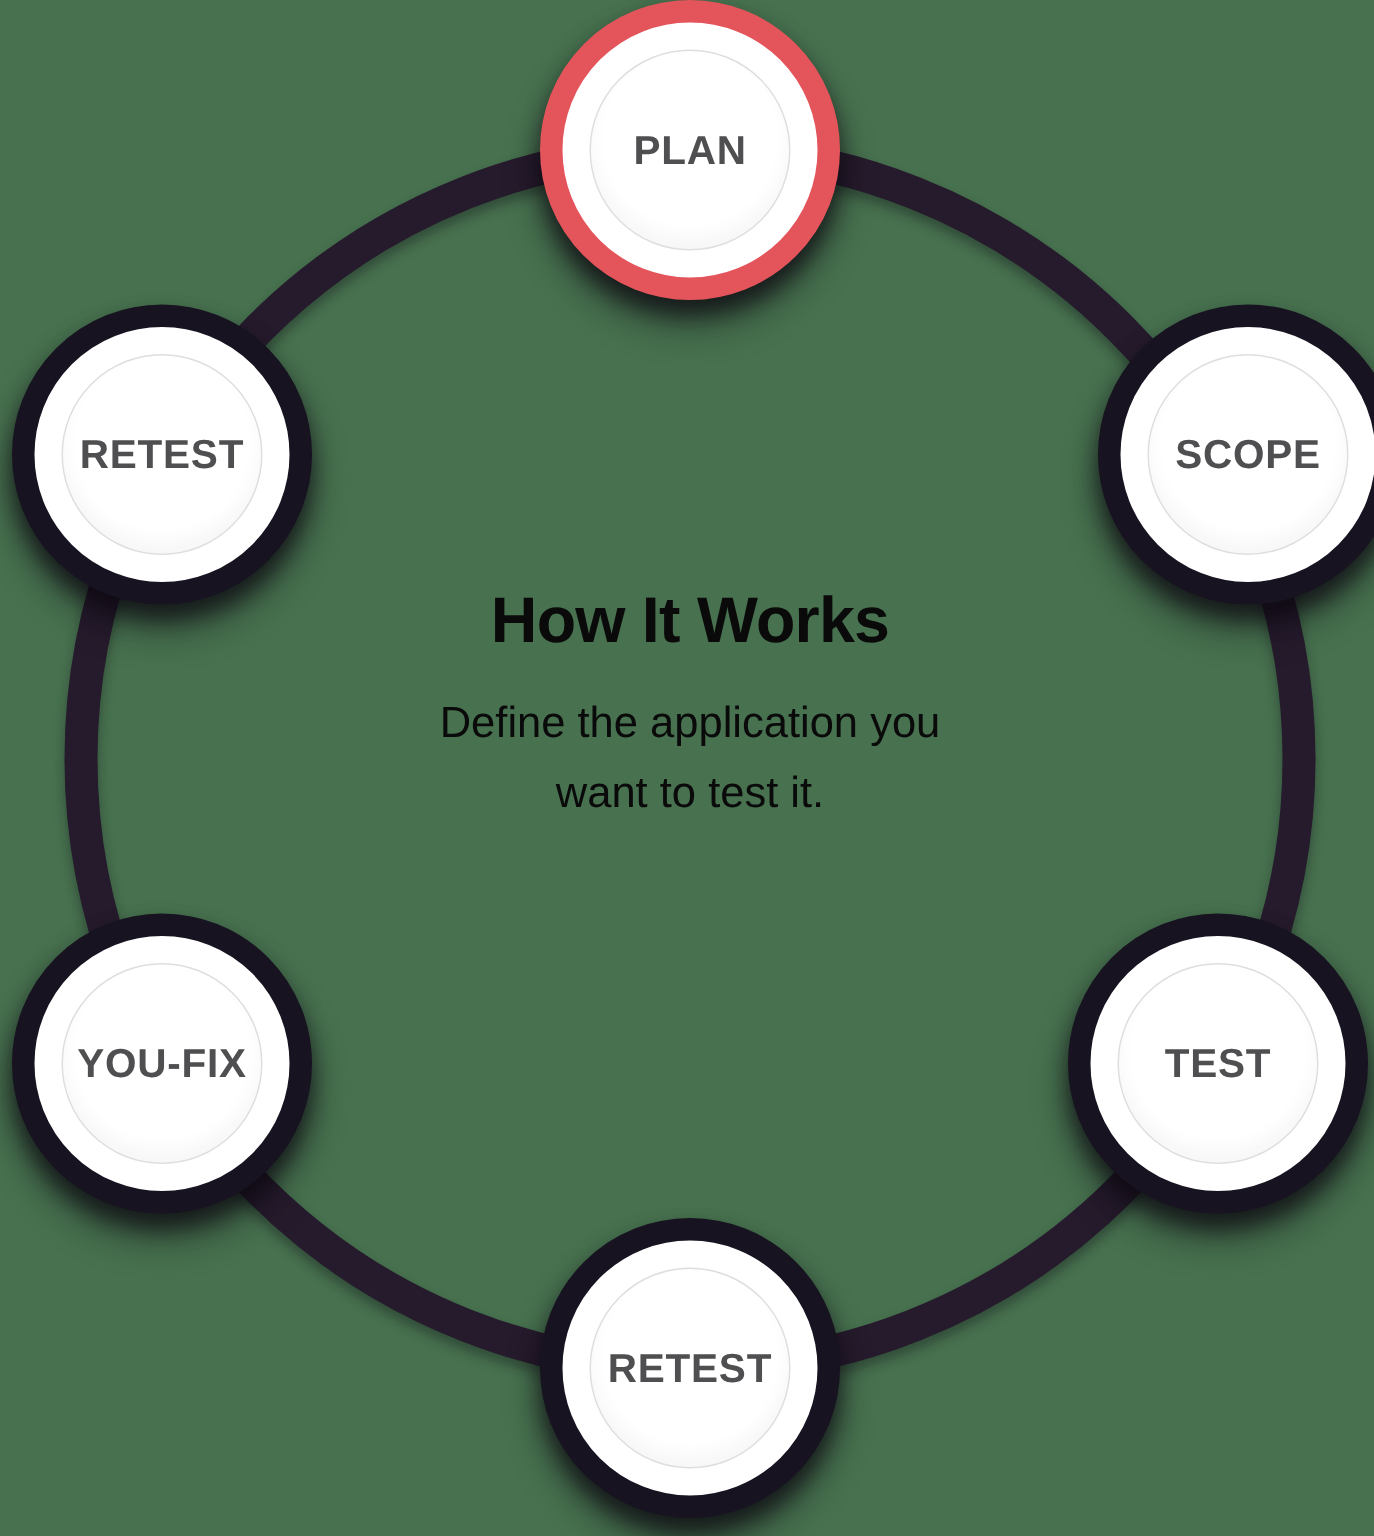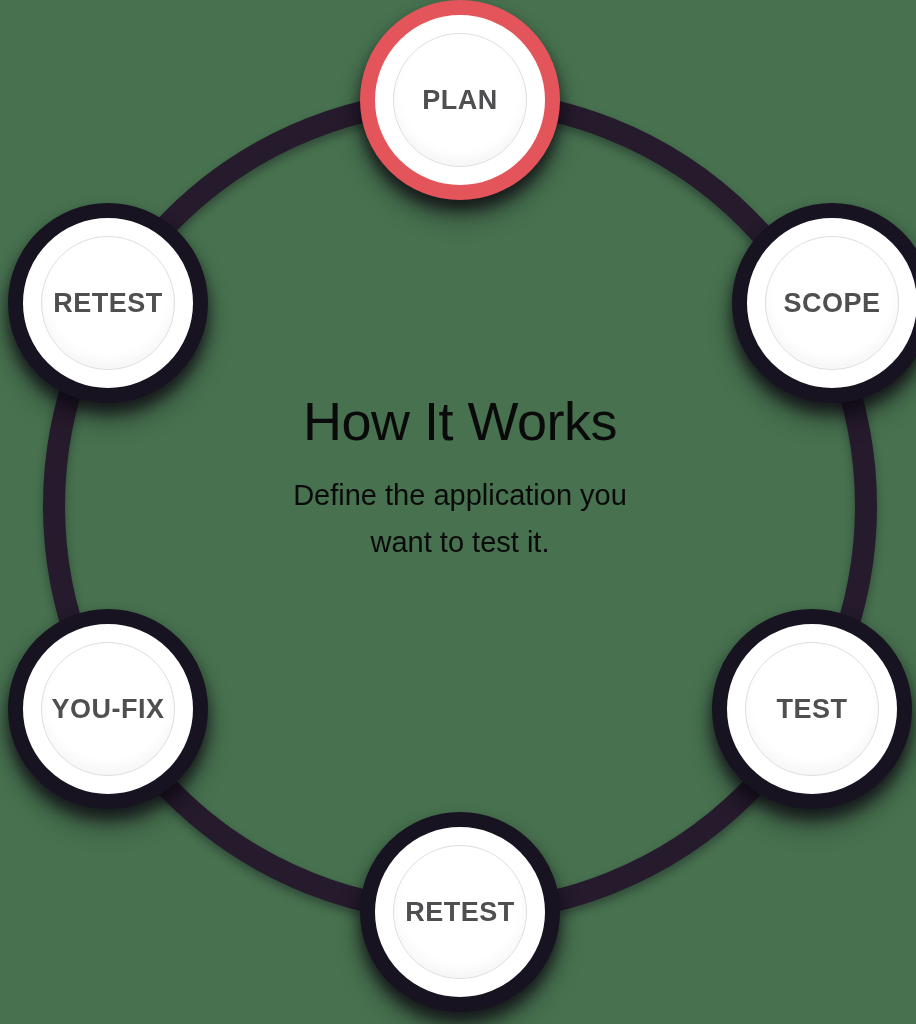--- a/index.html
+++ b/index.html
@@ -64,22 +64,22 @@
   .node-retest{left:8px;  top:203px;}
 
   .center-text{
     position:absolute;
     left:210px;top:390px;
     width:500px;
     text-align:center;
     color:var(--text);
   }
   .center-text h2{
-    font-size:54px;
-    font-weight:400;
+    font-size:43px;
+    font-weight:700;
     letter-spacing:-0.5px;
     color:var(--text);
     margin-bottom:20px;
   }
   .center-text .desc{
     font-size:29px;
     font-weight:500;
     line-height:47px;
     color:var(--text);
   }

